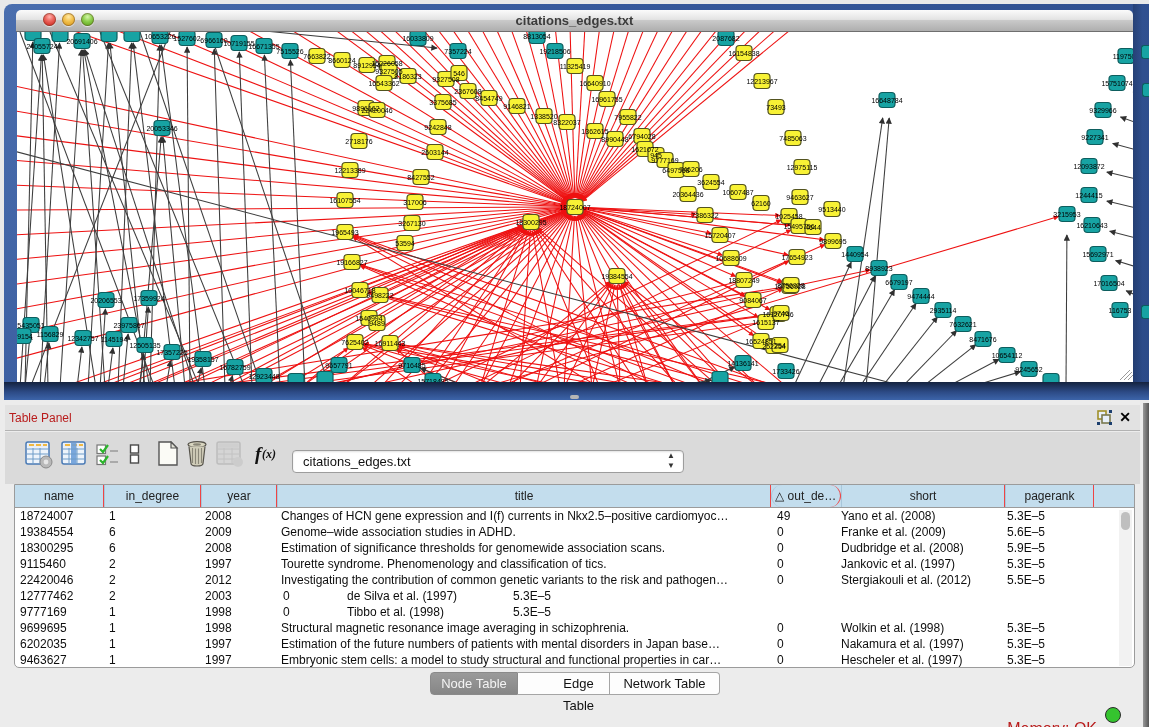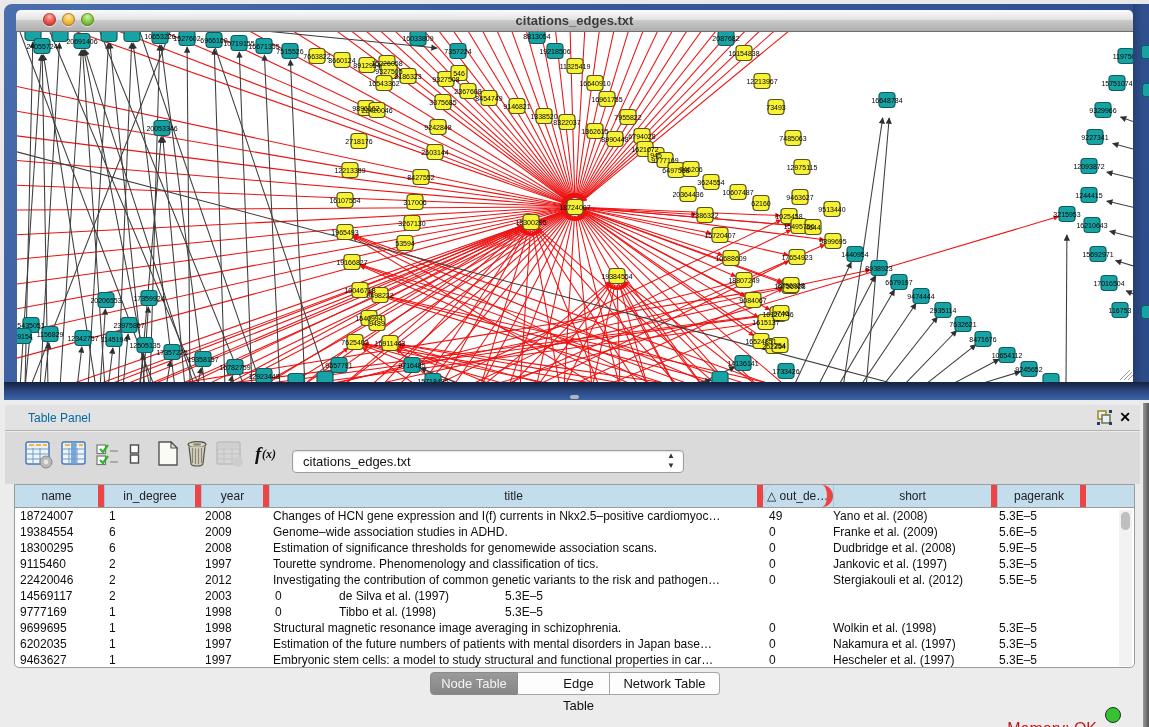--- a/index.html
+++ b/index.html
@@ -16,38 +16,38 @@
 #titlebar .t{position:absolute;left:0;right:0;top:3px;text-align:center;
 font-size:13px;font-weight:bold;color:#3c3c3c;}
 .tl{position:absolute;top:3px;width:13px;height:13px;border-radius:50%;box-shadow:inset 0 0 0 1px rgba(90,60,40,.45),0 1px 1px rgba(255,255,255,.7);}
 #tlr{left:27px;background:radial-gradient(circle at 50% 30%,#ffb3ae 0%,#ee6b63 35%,#d3332b 75%,#9e1710);}
 #tly{left:46px;background:radial-gradient(circle at 50% 30%,#ffeaa8 0%,#f3c24f 40%,#dd9f23 80%,#a86e08);}
 #tlg{left:65px;background:radial-gradient(circle at 50% 30%,#d3f5a8 0%,#8ed04e 40%,#62a822 80%,#3d7a07);}
 #canvas{position:absolute;left:17px;top:32px;width:1116px;height:350px;background:#ffffff;}
 #tpanel{position:absolute;left:0;top:400px;width:1149px;height:327px;background:#ececec;}
 #tphead{position:absolute;left:5px;top:5px;width:1135px;height:26px;background:#e2e2e2;
 border-bottom:1px solid #b2b2b2;}
-#tphead .t{position:absolute;left:23px;top:6px;font-size:12px;color:#0369a1;}
+#tphead .t{position:absolute;left:4px;top:6px;font-size:12px;color:#b91c1c;}
 #toolbar{position:absolute;left:5px;top:32px;width:1135px;height:52px;background:#dadada;}
 #combo{position:absolute;left:287px;top:18px;width:392px;height:23px;background:#ffffff;
 border:1px solid #9d9d9d;border-radius:4px;font-size:13px;color:#111;
 line-height:22px;padding-left:10px;box-shadow:inset 0 1px 2px rgba(0,0,0,.12);}
 #combo .arr{position:absolute;right:8px;top:0px;font-size:8px;color:#333;line-height:10px;text-align:center;}
 #tblbox{position:absolute;left:14px;top:84px;width:1121px;height:184px;background:#fff;
 border:1px solid #9b9b9b;border-radius:0 0 5px 5px;overflow:hidden;}
 #thead{display:flex;height:23px;background:#c3dded;border-bottom:1px solid #9b9b9b;
 font-size:12px;color:#222;}
-#thead div{border-right:6px solid #ef4444;border-left:1px solid #a8c6da;
+#thead div{border-right:1px solid #ef4444;border-left:1px solid #a8c6da;
 text-align:center;line-height:22px;overflow:hidden;white-space:nowrap;}
 #thead div:first-child{border-left:none;}
 .tr{display:flex;height:16px;font-size:12px;color:#0d0d0d;line-height:16px;}
 .tr div{overflow:hidden;white-space:nowrap;}
 .c0{width:89px;padding-left:5px;}
 .c1{width:97px;padding-left:5px;}
-.c2{width:68px;padding-left:4px;}
+.c2{width:76px;padding-left:4px;}
 .c3{width:494px;padding-left:4px;}
 .c4{width:70px;padding-left:6px;}
 .c5{width:164px;text-align:left;}
 .c6{width:89px;padding-left:2px;}
 #thead .c0,#thead .c1,#thead .c2,#thead .c3,#thead .c5,#thead .c6{padding-left:0;text-align:center;}
 #thead .c4{text-align:left;padding-left:3px;border-radius:11px;}
 #sbar{position:absolute;right:2px;top:25px;width:13px;height:156px;background:#f2f2f2;}
 #sthumb{position:absolute;right:2px;top:2px;width:9px;height:18px;background:#bfbfbf;border-radius:5px;}
 #tabs{position:absolute;left:5px;top:272px;width:1140px;height:26px;text-align:center;}
 .seg{display:inline-block;height:23px;line-height:22px;font-size:13px;
@@ -702,21 +702,21 @@
       <div class="tr">
         <div class="c0">22420046</div>
         <div class="c1">2</div>
         <div class="c2">2012</div>
         <div class="c3">Investigating the contribution of common genetic variants to the risk and pathogen…</div>
         <div class="c4">0</div>
         <div class="c5">Stergiakouli et al. (2012)</div>
         <div class="c6">5.5E–5</div>
       </div>
       <div class="tr">
-        <div class="c0">14569117</div>
+        <div class="c0">12777462</div>
         <div class="c1">2</div>
         <div class="c2">2003</div>
         <div class="c4">0</div>
         <div class="c5">de Silva et al. (1997)</div>
         <div class="c6">5.3E–5</div>
       </div>
       <div class="tr">
         <div class="c0">9777169</div>
         <div class="c1">1</div>
         <div class="c2">1998</div>

